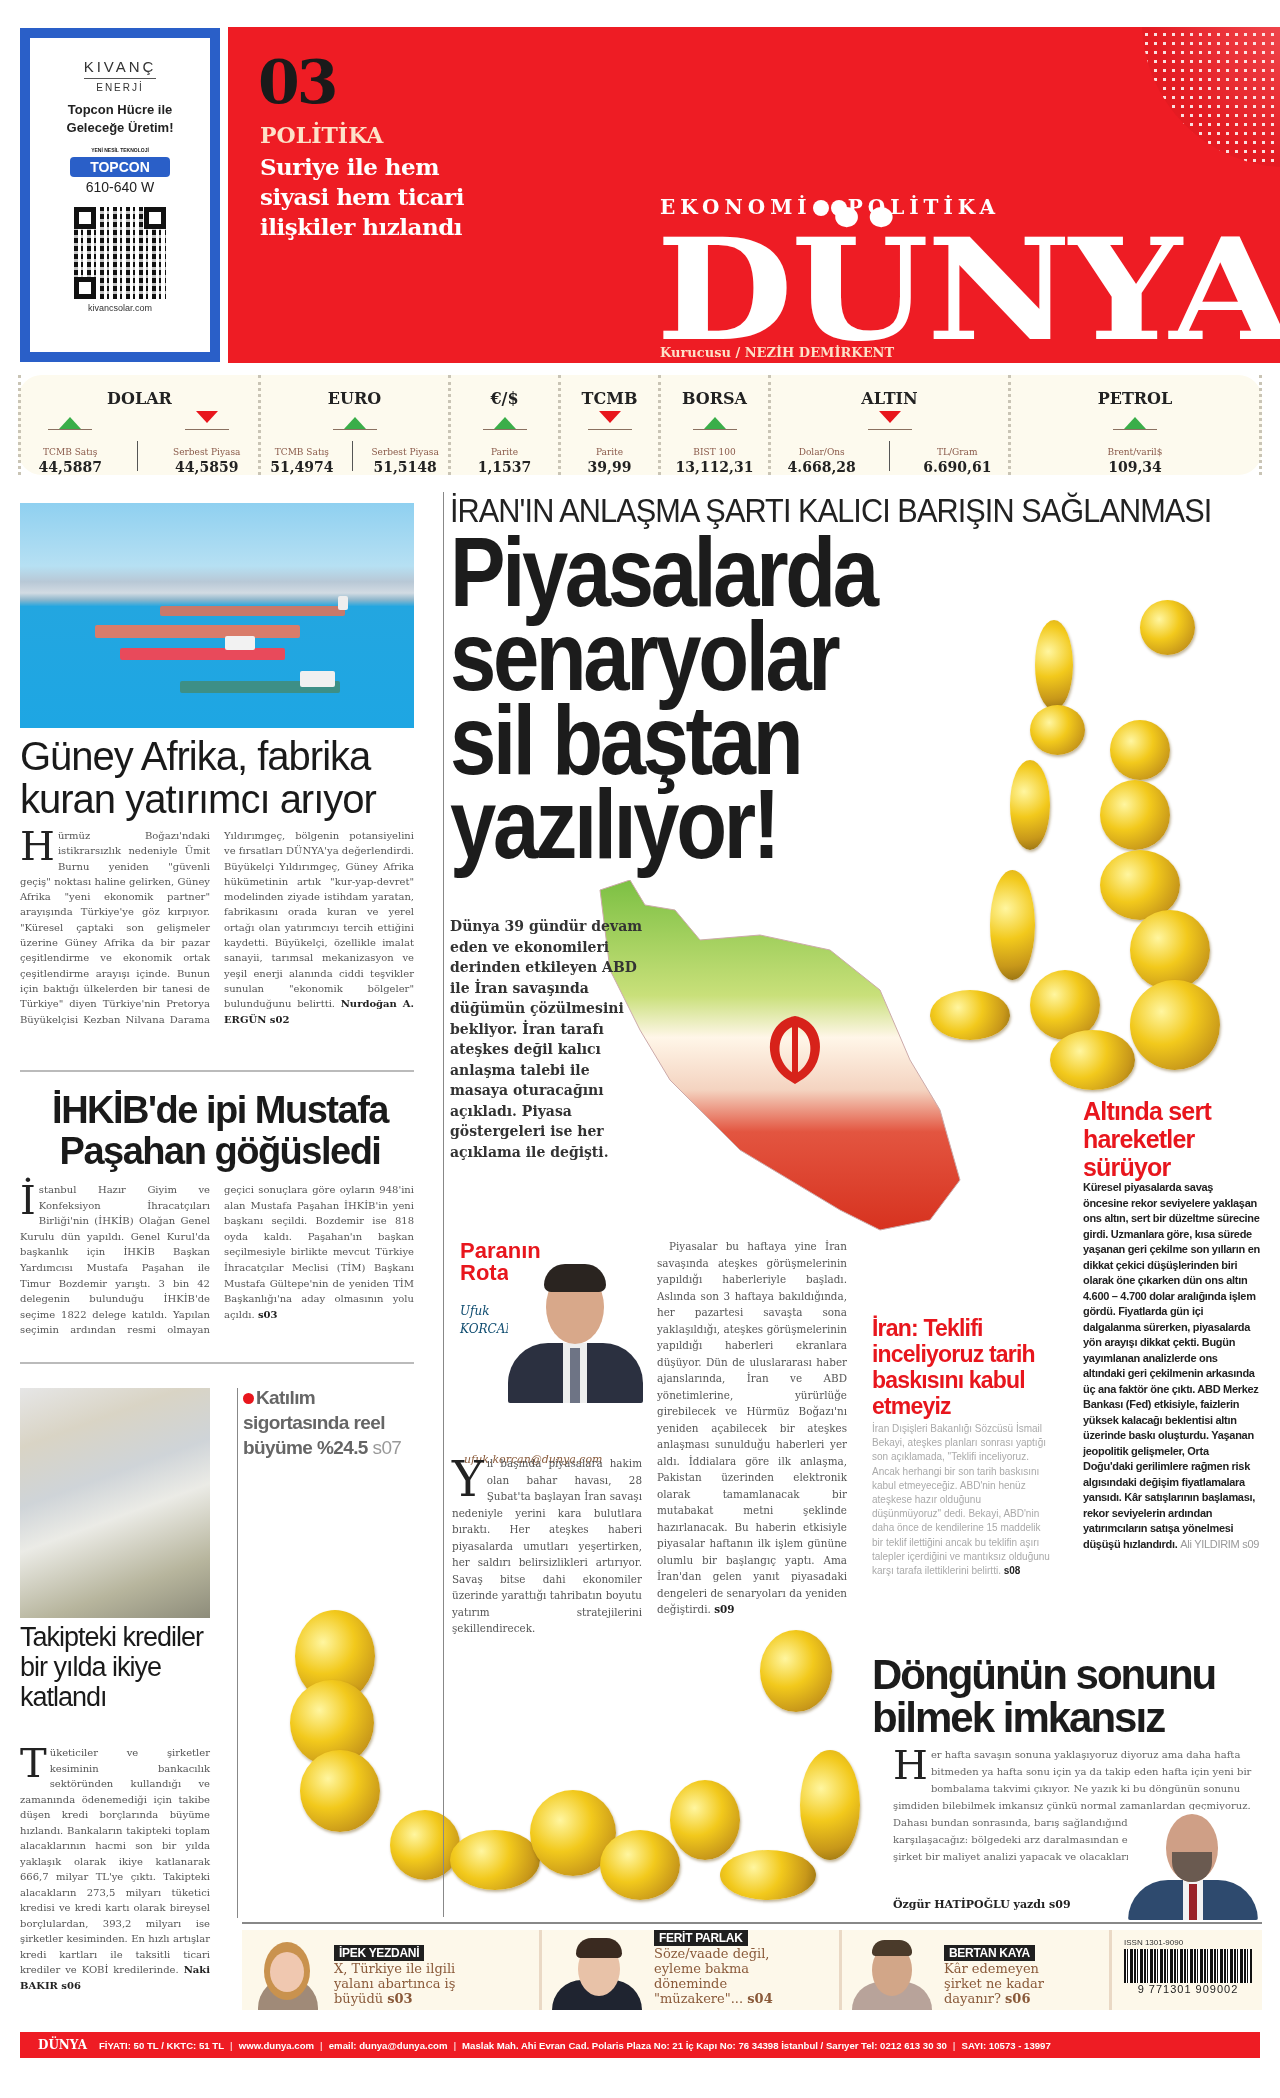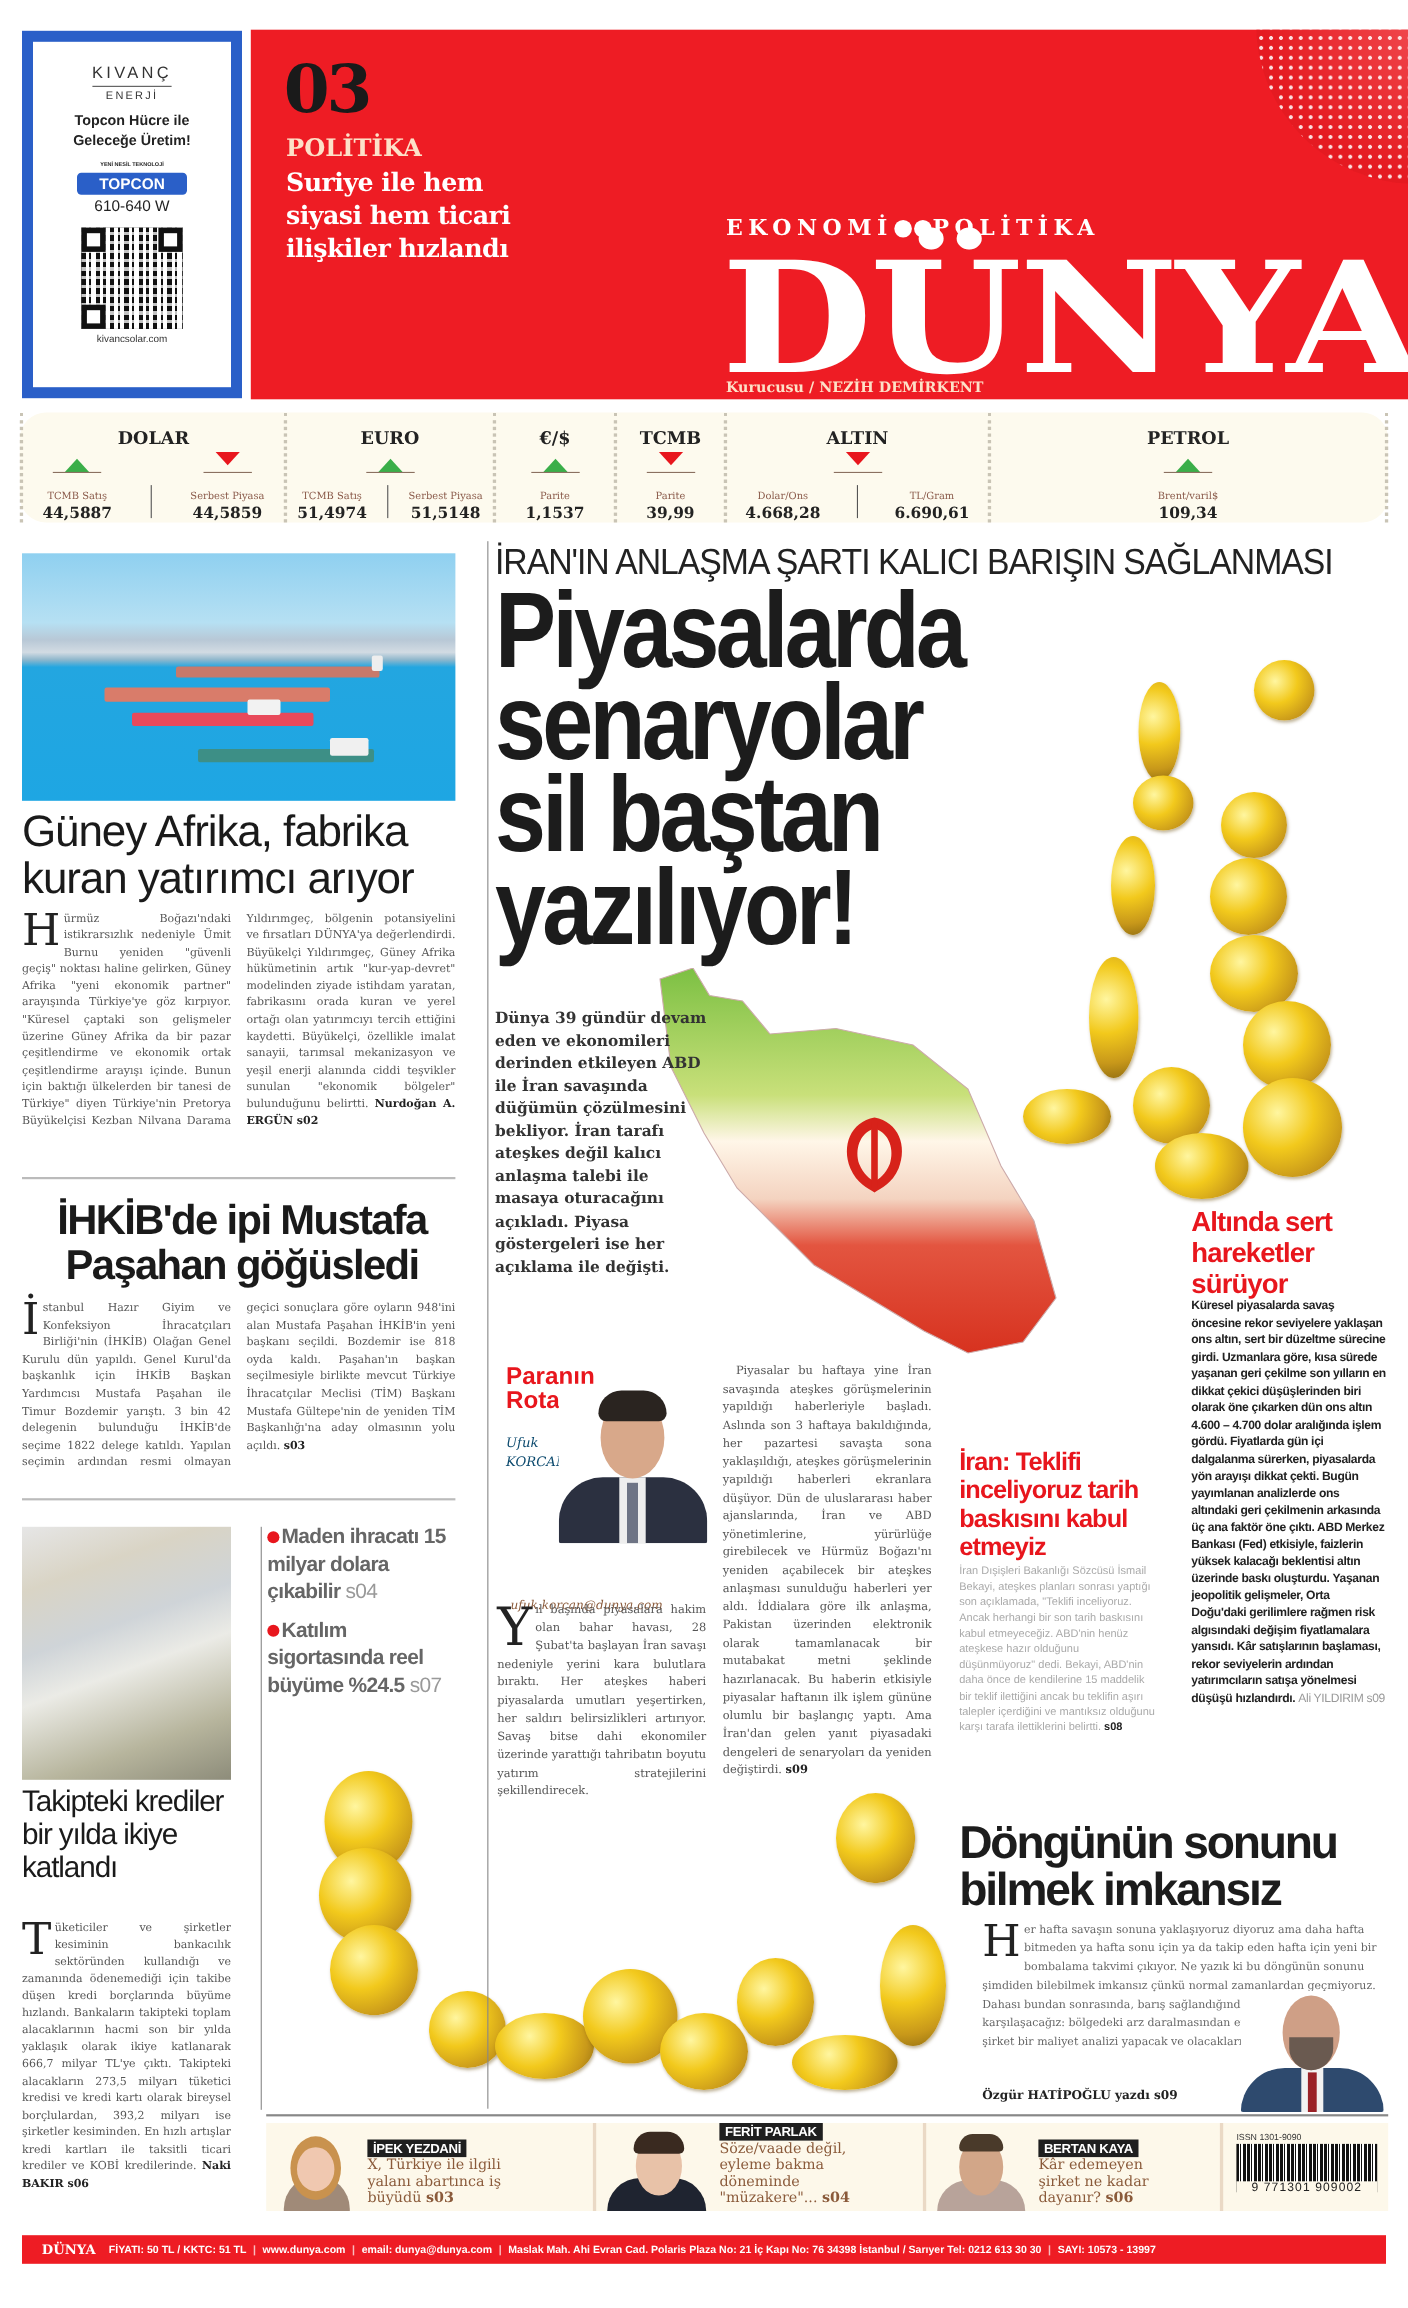--- a/index.html
+++ b/index.html
@@ -196,20 +196,28 @@
 
   <div class="mcell" style="width:100px">
     <div class="mtitle">TCMB</div>
     <div class="arrow-wrap">
         <div class="tri-down"></div>
       </div>
     <div class="mlabel">Parite</div>
     <div class="mval">39,99</div>
   </div>
 
+  <div class="mcell" style="width:110px">
+    <div class="mtitle">BORSA</div>
+    <div class="arrow-wrap">
+        <div class="tri-up"></div>
+      </div>
+    <div class="mlabel">BIST 100</div>
+    <div class="mval">13,112,31</div>
+  </div>
 
   <div class="mcell" style="width:240px">
     <div class="mtitle">ALTIN</div>
     <div class="arrow-wrap">
         <div class="tri-down"></div>
       </div>
     <div class="msub">
       <div class="mcol">
         <div class="mlabel">Dolar/Ons</div>
         <div class="mval">4.668,28</div>
@@ -264,24 +272,20 @@
 <div class="abs hl-left h-takip">Takipteki krediler bir yılda ikiye katlandı</div>
 <div class="abs" style="left:20px;top:1745px;width:190px;">
   <div class="bodytext" style="line-height:15.5px">
     <span class="dropcap">T</span><span>üketiciler ve şirketler kesiminin bankacılık sektöründen kullandığı ve zamanında ödenemediği için takibe düşen kredi borçlarında büyüme hızlandı. Bankaların takipteki toplam alacaklarının hacmi son bir yılda yaklaşık olarak ikiye katlanarak 666,7 milyar TL'ye çıktı. Takipteki alacakların 273,5 milyarı tüketici kredisi ve kredi kartı olarak bireysel borçlulardan, 393,2 milyarı ise şirketler kesiminden. En hızlı artışlar kredi kartları ile taksitli ticari krediler ve KOBİ kredilerinde.</span>
     <span class="byline">Naki BAKIR s06</span>
   </div>
 </div>
 
 <div class="abs vline" style="left:237px;top:1388px;height:530px;"></div>
 <div class="abs brief">
-  <div style="margin-bottom:10px">
-    <span class="bullet"></span><span>Maden ihracatı 15 milyar dolara çıkabilir</span>
-    <span class="ref">s04</span>
-  </div>
   <div>
     <span class="bullet"></span><span>Katılım sigortasında reel büyüme %24.5</span>
     <span class="ref">s07</span>
   </div>
 </div>
 
 <div class="abs" style="left:240px;top:1600px;width:620px;height:320px;">
   <div class="coin" style="left:55px;top:10px;width:80px;height:92px;"></div>
   <div class="coin" style="left:50px;top:80px;width:84px;height:86px;"></div>
   <div class="coin" style="left:60px;top:150px;width:80px;height:82px;"></div>

